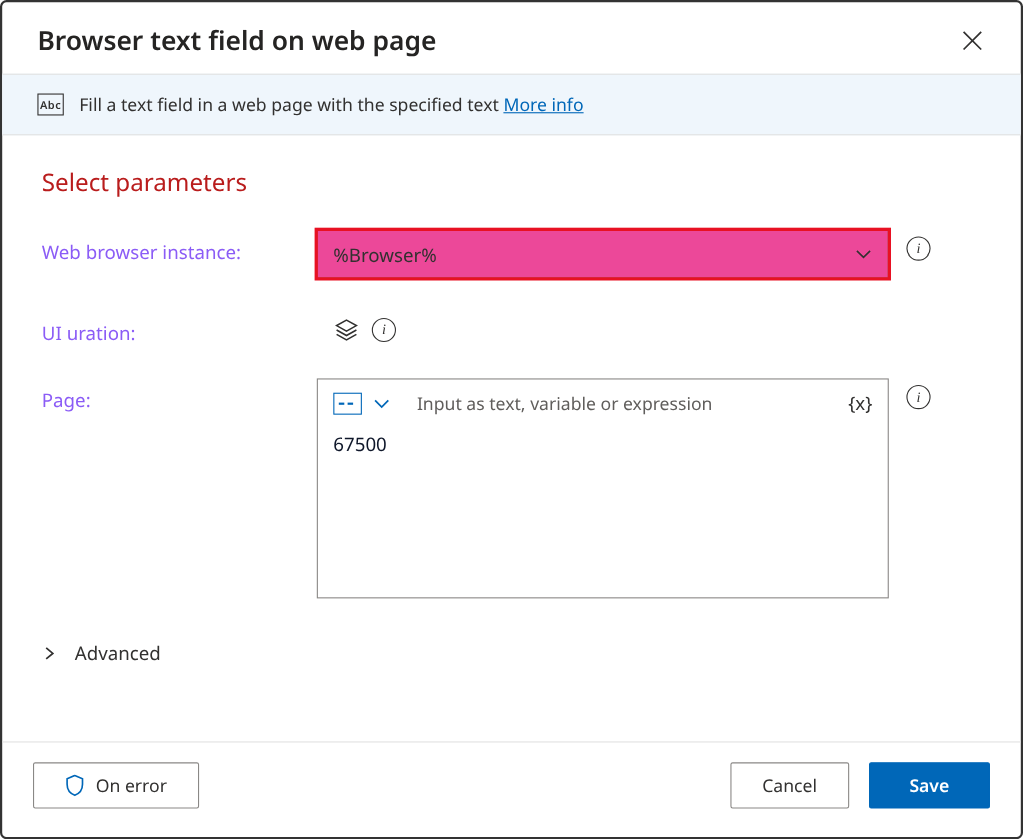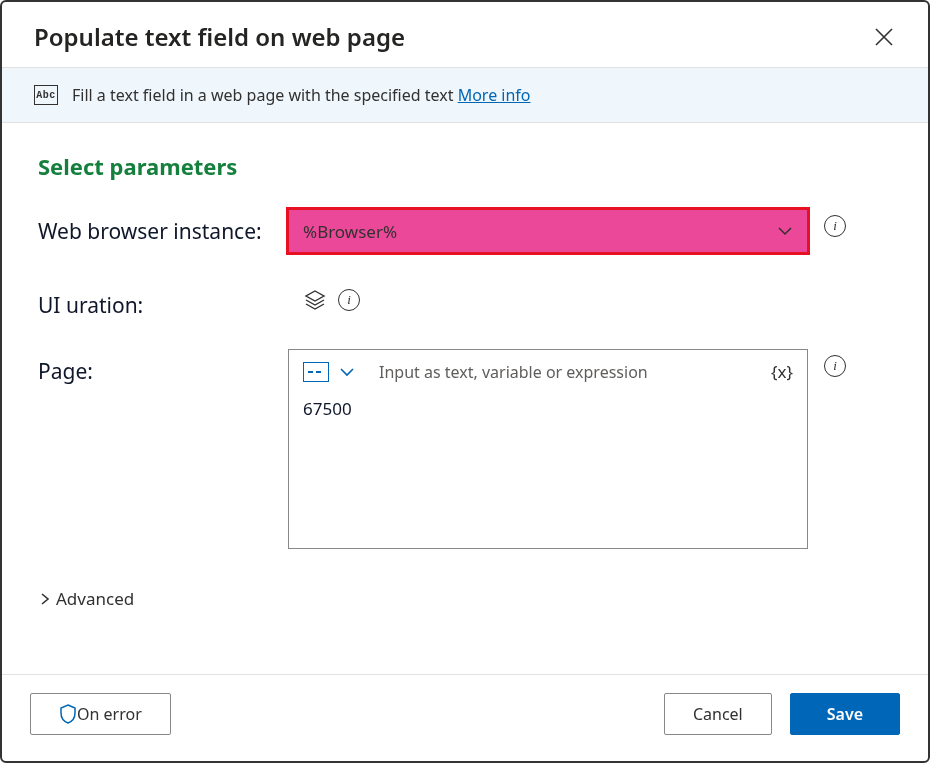--- a/index.html
+++ b/index.html
@@ -43,49 +43,48 @@
     align-items: center;
     gap: 14px;
     padding: 16px 32px;
     font-size: 16px;
     color: #323130;
   }
   .abc-icon {
     width: 24px; height: 20px;
     border: 1.5px solid #323130;
     display:flex; align-items:center; justify-content:center;
-    font-size: 10px; font-weight:600; letter-spacing:0.5px;font-family:Liberation Mono, monospace;
+    font-size: 10px; font-weight:600; letter-spacing:0.5px;
   }
   .more-link {
     color: #0067b8;
     text-decoration: underline;
     cursor: pointer;
     margin-top: 28px;
   }
   .body {
     flex: 1;
     padding: 28px 36px 10px 36px;
     display: flex;
     flex-direction: column;
   }
   .section-title {
     font-size: 22px;
-    color: #15803d;
+    color: #b91c1c;
     margin-bottom: 28px;
-    font-weight: bold;
   }
   .row {
     display: flex;
     align-items: flex-start;
     margin-bottom: 30px;
   }
   .label-col {
     width: 250px;
-    font-size: 21px;
-    color: #0f172a;
+    font-size: 17px;
+    color: #8b5cf6;
     padding-top: 8px;
   }
   .control-col {
     flex: 1;
     max-width: 520px;
     display: flex;
     flex-direction: column;
   }
   .icons-col {
     display: flex;
@@ -142,59 +141,59 @@
   .mode-icon::after {
     content:"";
     position:absolute; left:12px; top:8px; width:5px; height:2px; background:#0067b8;
   }
   .placeholder-text { color: #605e5c; font-size: 16px; flex:1; text-align:left; padding-left:14px;}
   .vx-badge { font-size:17px; color:#323130; cursor:pointer; font-weight:400; }
   .editor-content { font-size: 17px; color:#0f172a; }
   .advanced-row {
     display: flex;
     align-items:center;
-    gap: 4px;
+    gap: 16px;
     font-size: 17px;
     cursor: pointer;
     margin-top: 8px;
   }
   .footer {
     border-top: 1px solid #e1e1e1;
     padding: 18px 28px 26px 28px;
     display: flex;
     align-items: center;
     justify-content: space-between;
   }
   .btn {
     height: 42px;
     padding: 0 28px;
     border: 1px solid #8a8886;
     background: #fff;
     font-size: 16px;
     display:flex; align-items:center; justify-content:center;
-    gap: 0;
+    gap: 10px;
     cursor: pointer;
     border-radius: 2px;
   }
   .btn-primary {
     background: #0067b8;
     border-color: #0067b8;
     color: #fff;
     font-weight: 600;
     padding: 0 36px;
   }
   .footer-right { display:flex; gap:18px; }
 </style>
 </head>
 <body>
 
 <div class="dialog">
 
   <div class="header">
-    <div class="header-title">Populate text field on web page</div>
+    <div class="header-title">Browser text field on web page</div>
     <div class="close-btn">
       <svg width="18" height="18" viewBox="0 0 18 18">
           <path d="M1 1 L17 17 M17 1 L1 17" stroke="#323130" stroke-width="1.6" fill="none"></path>
         </svg>
     </div>
   </div>
 
   <div class="info-banner">
     <div class="abc-icon">Abc</div>
     <div>

